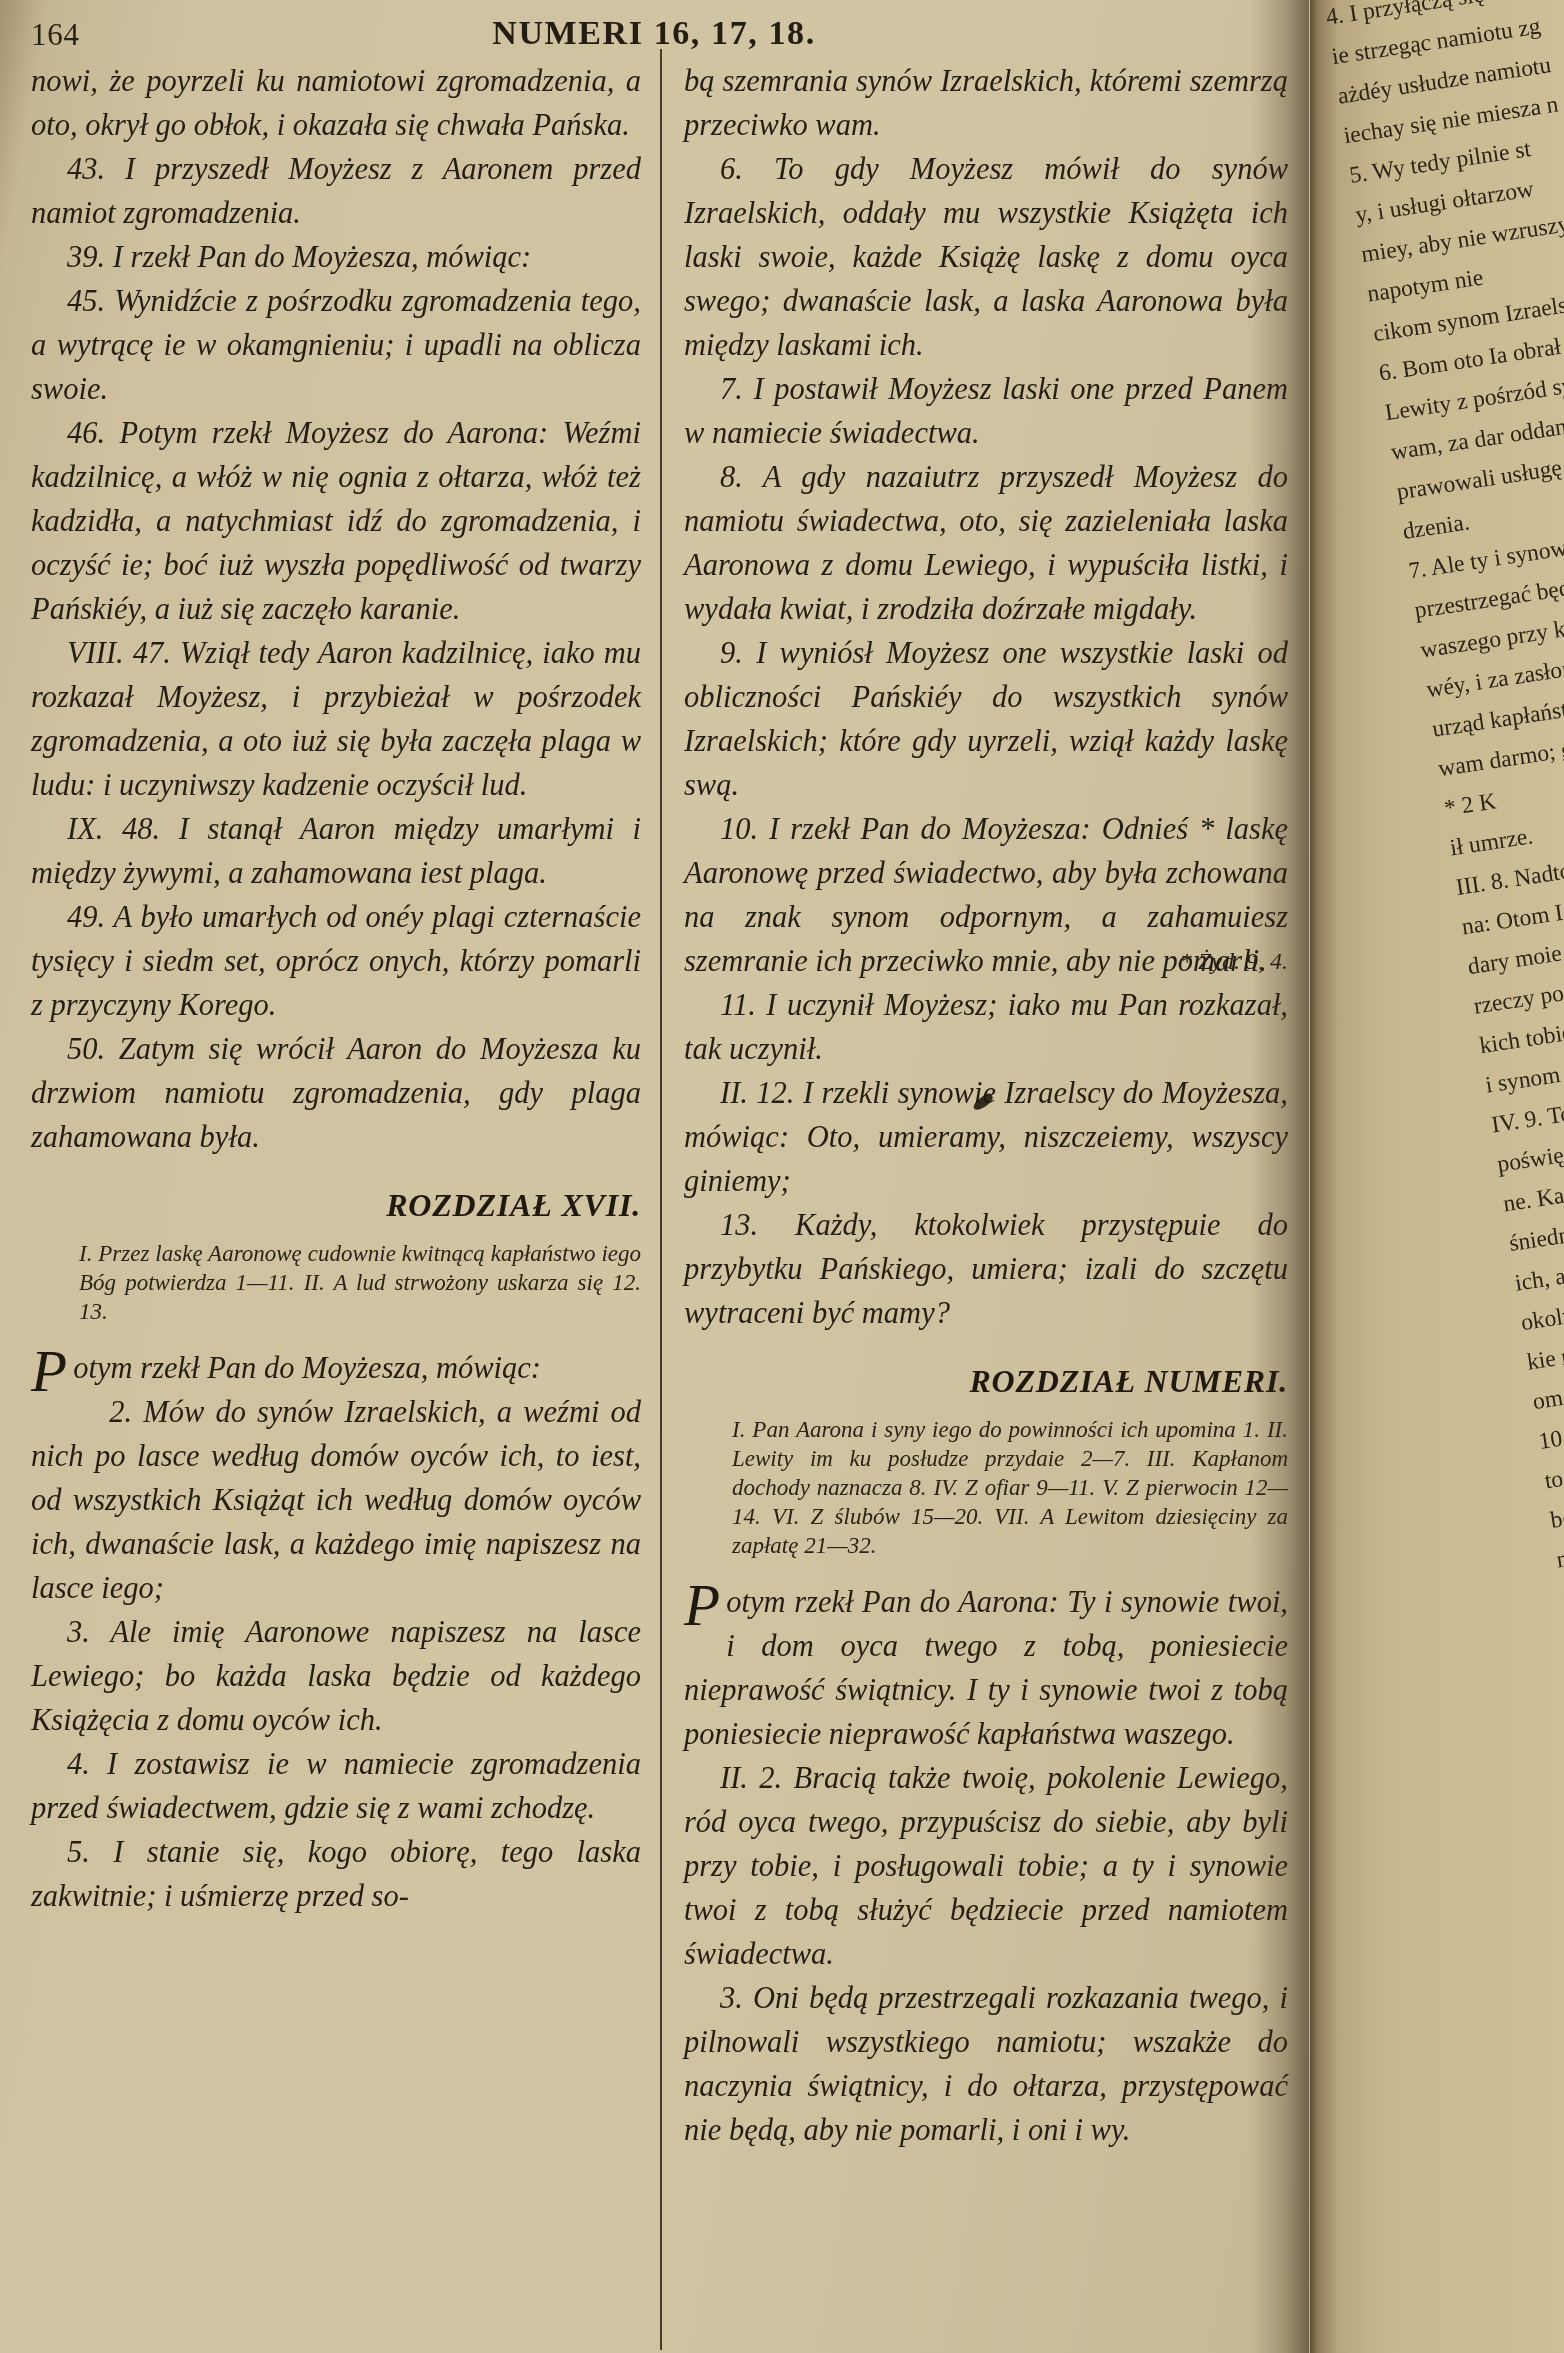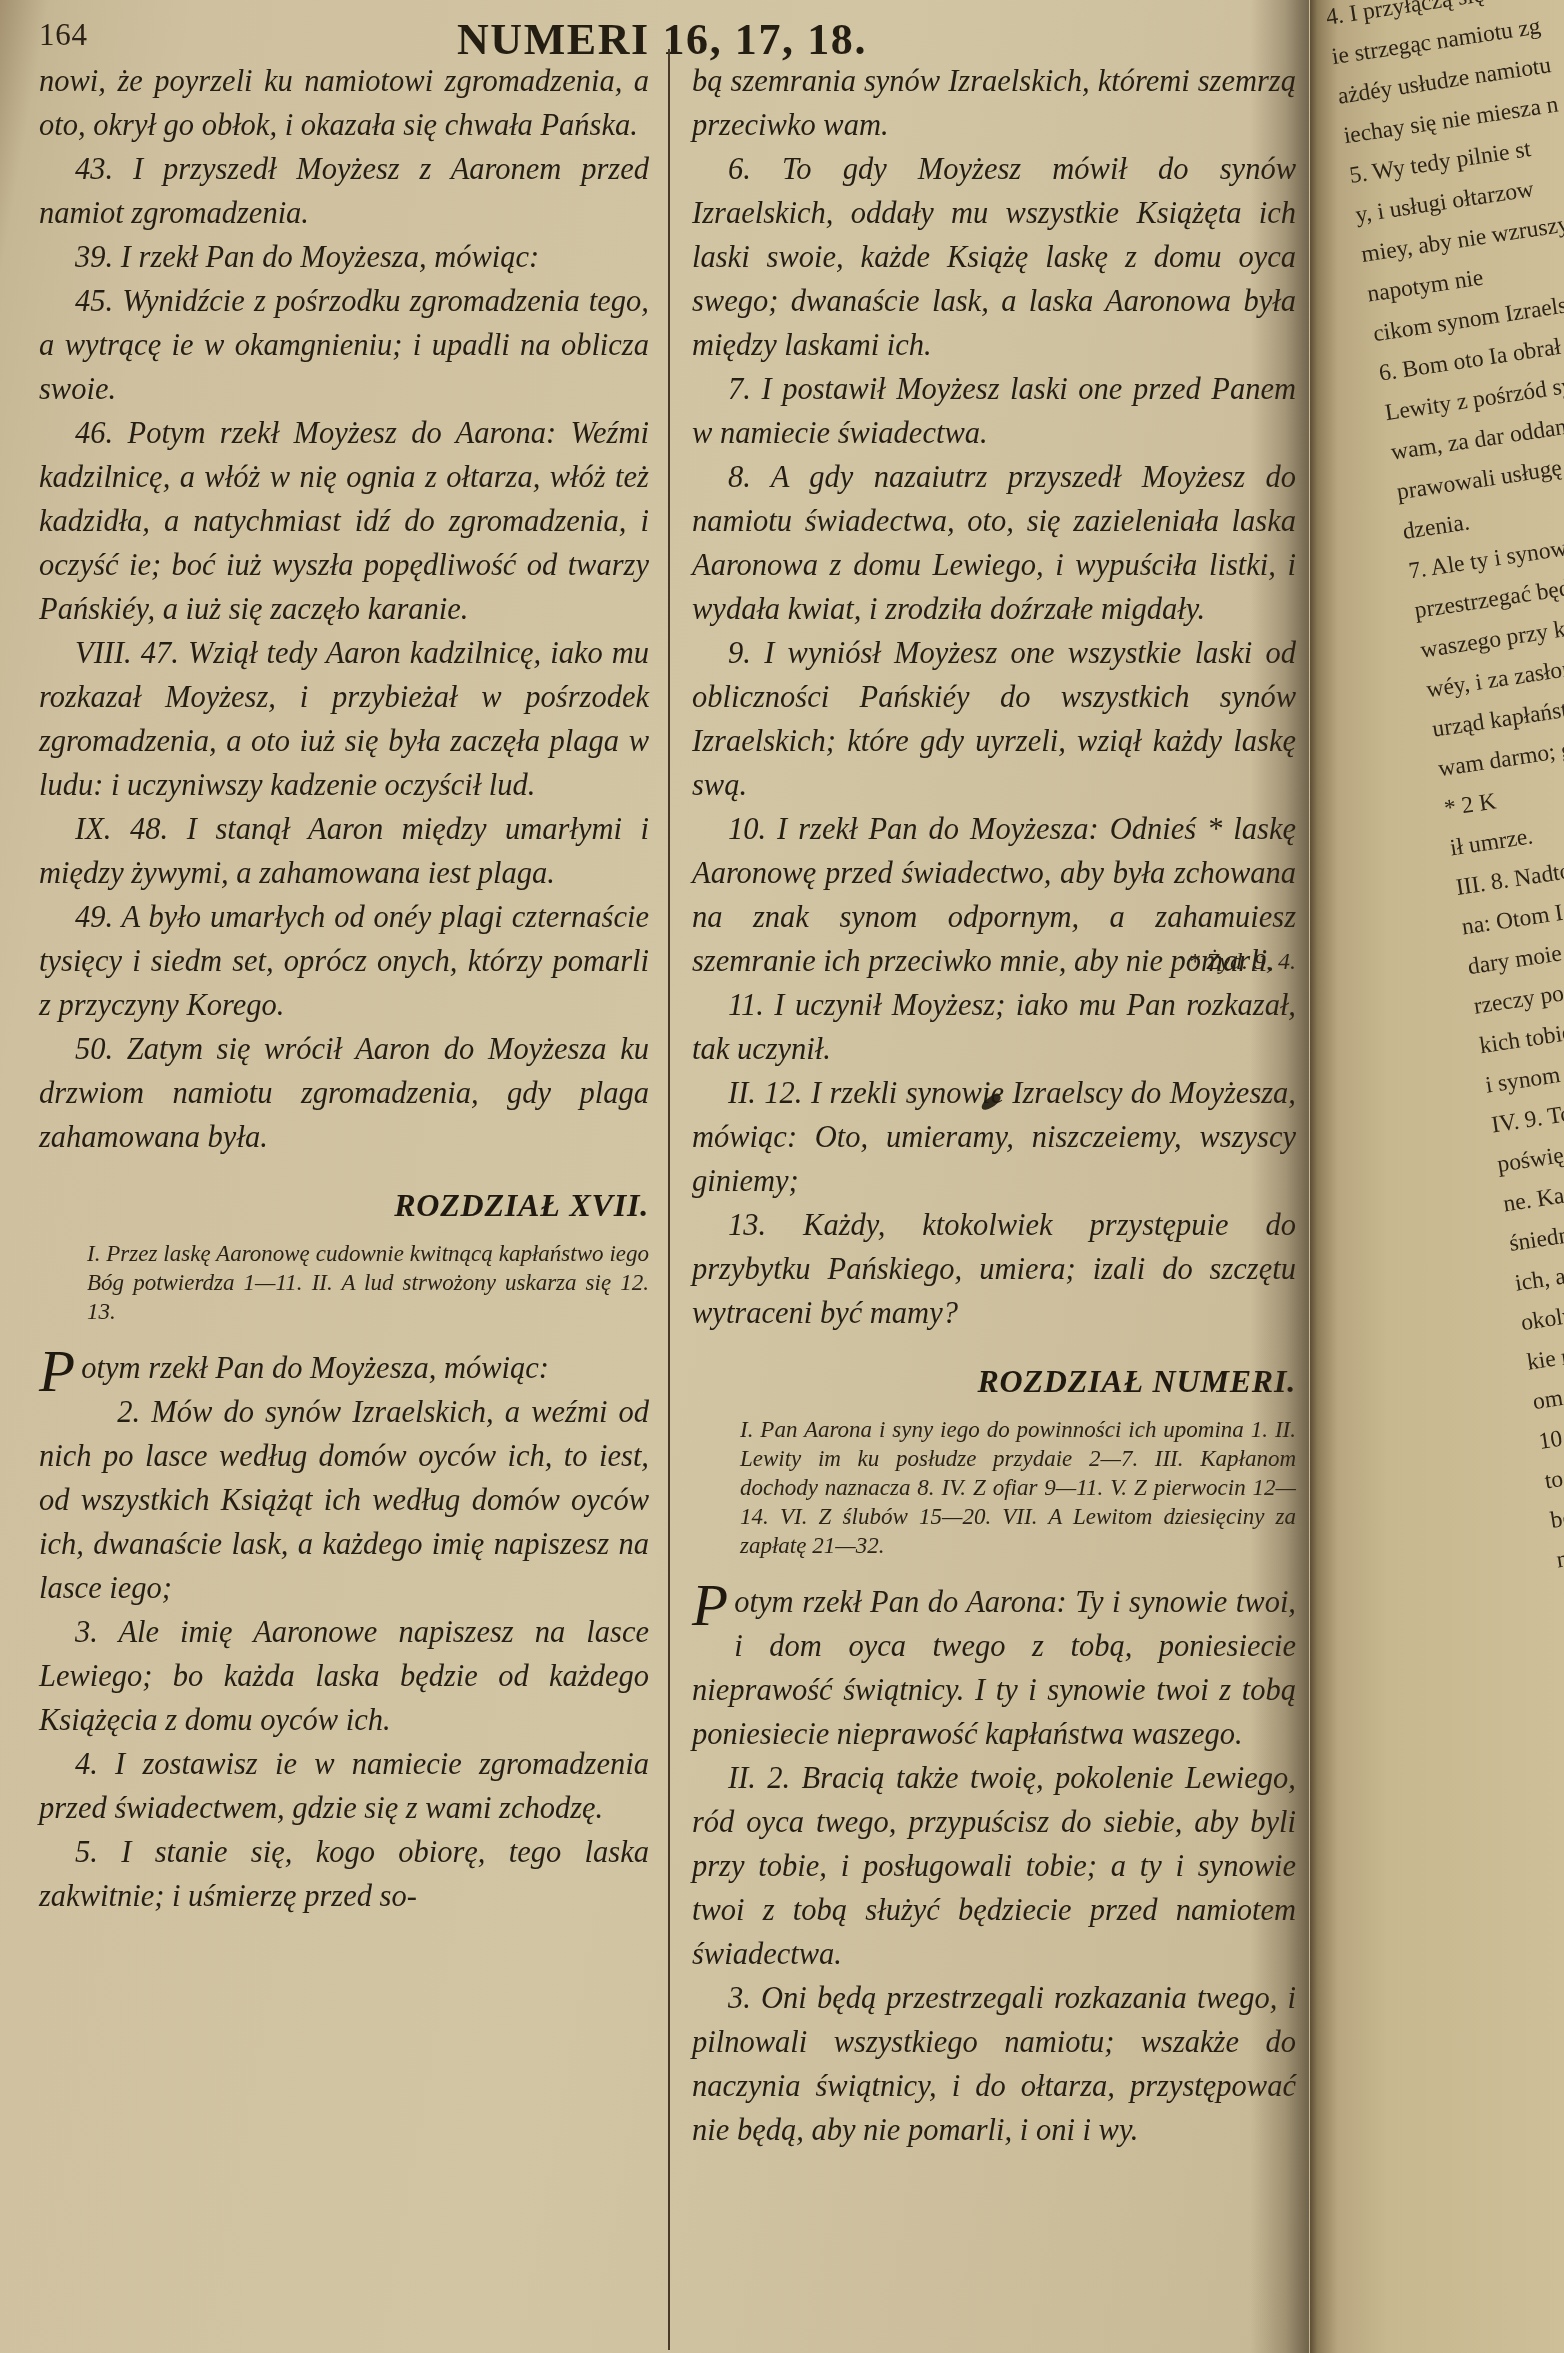--- a/index.html
+++ b/index.html
@@ -6,28 +6,28 @@
   html, body { width:1565px; height:2354px; }
   body {
     font-family:"Liberation Serif", serif;
     background:#7a6a4e;
   }
   .scan {
     position:relative; width:1565px; height:2354px; overflow:hidden;
     background:linear-gradient(100deg,
       #a3916f 0%, #c6b794 2.5%, #cfc1a0 10%, #d2c5a4 45%, #cabc99 78%, #c2b28c 100%);
   }
-  .main-page { position:absolute; left:8px; top:0; width:1134px; height:2354px; }
+  .main-page { position:absolute; left:0; top:0; width:1134px; height:2354px; }
   .header-pagenum {
     position:absolute; left:31px; top:17px;
     font-size:31px; color:#2a2216; letter-spacing:0.8px;
   }
   .header-title {
     position:absolute; left:0; top:14px; width:1308px; text-align:center;
-    font-size:44px; font-weight:bold; letter-spacing:1.6px; color:#241d12;
+    font-size:34px; font-weight:bold; letter-spacing:1.6px; color:#241d12;
   }
   .divider {
     position:absolute; left:660px; top:49px; width:2.3px; height:2301px;
     background:#473a28;
   }
   .col {
     position:absolute; top:59px; font-size:30.5px; line-height:44px;
     color:#251e13; text-align:justify;font-style:italic;
   }
   .col-left  { left:31px;  width:610px; }

